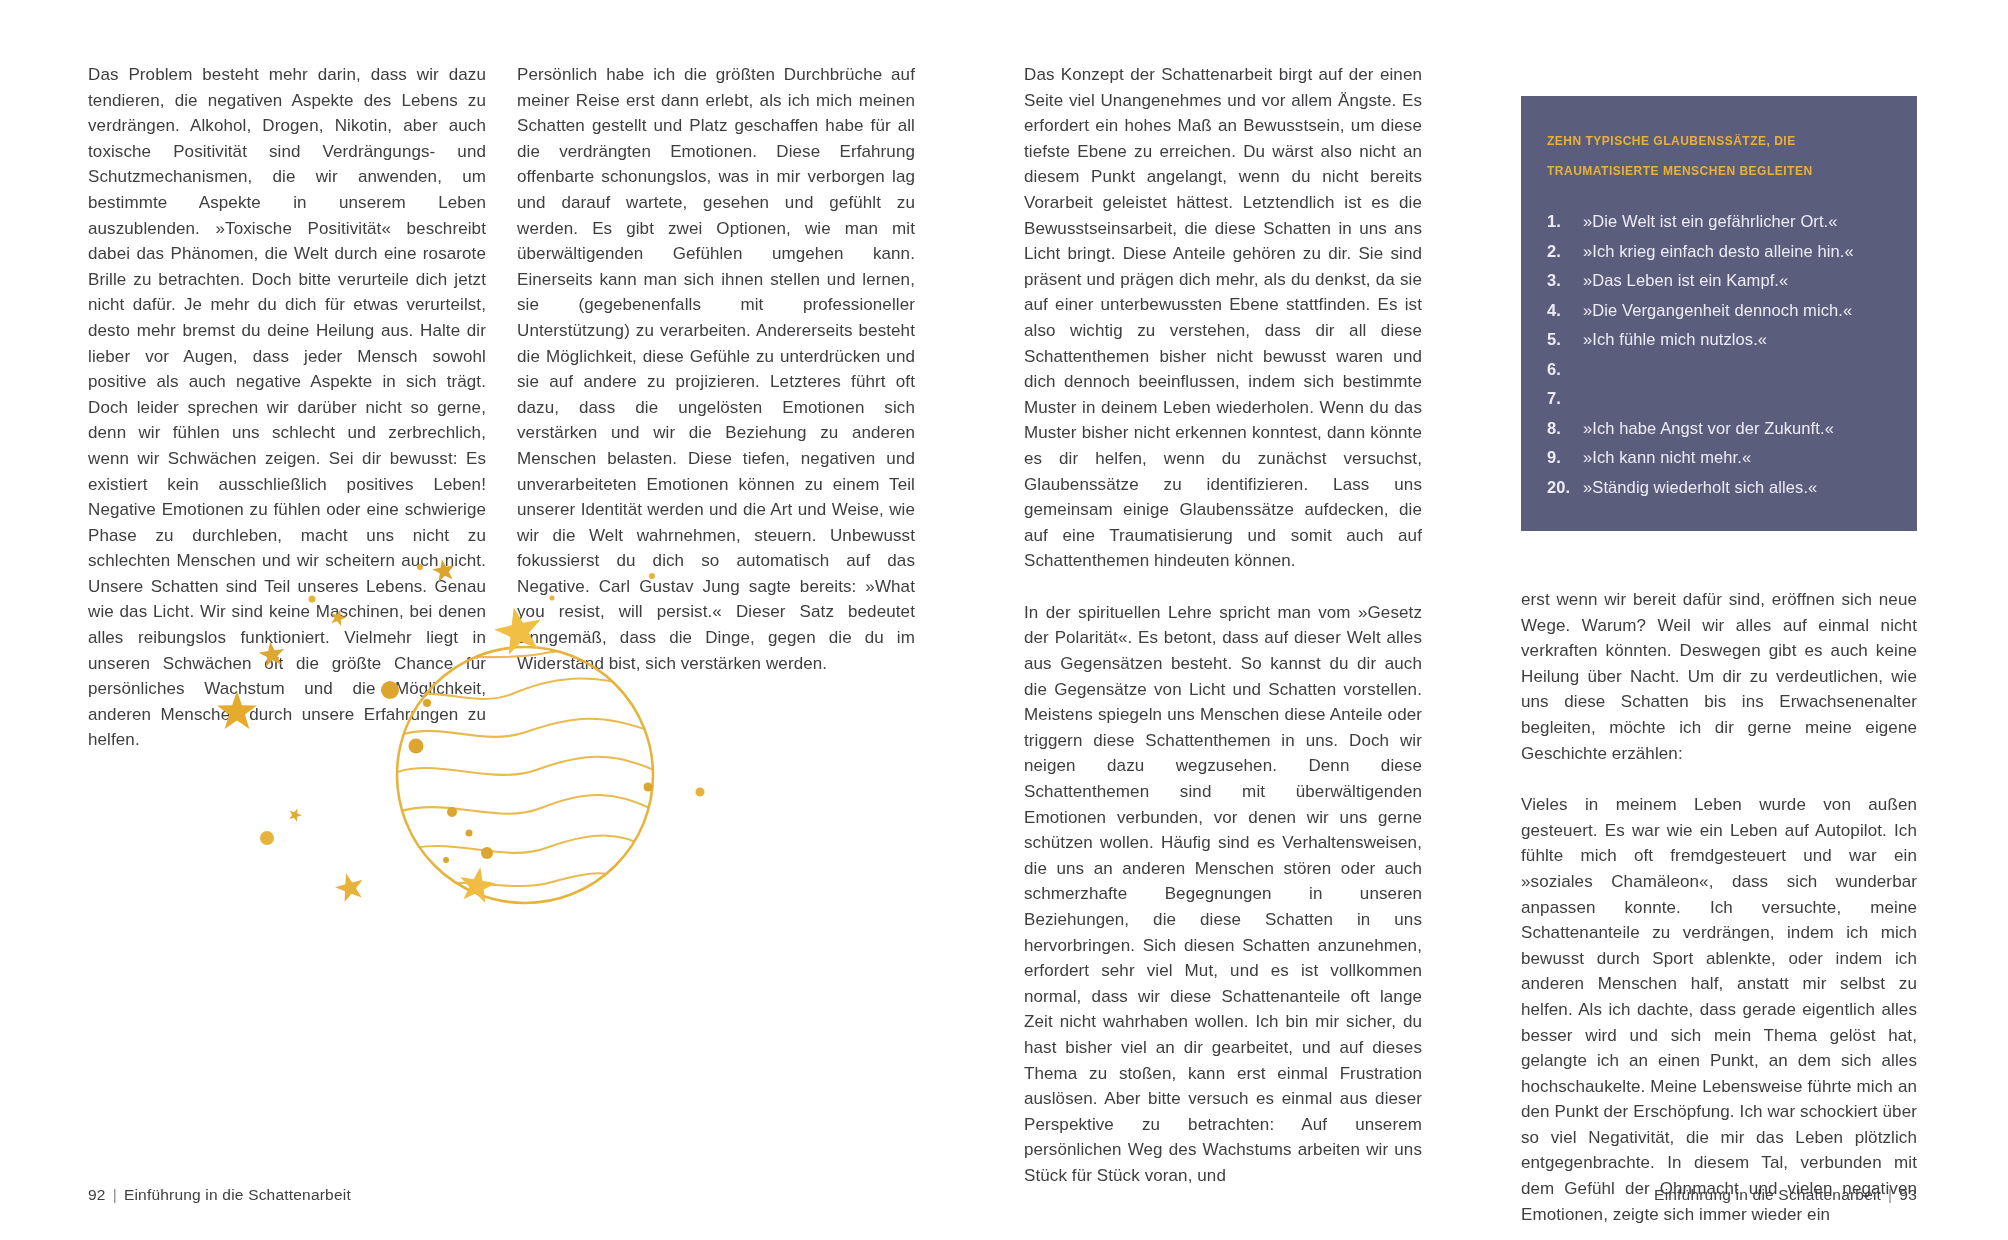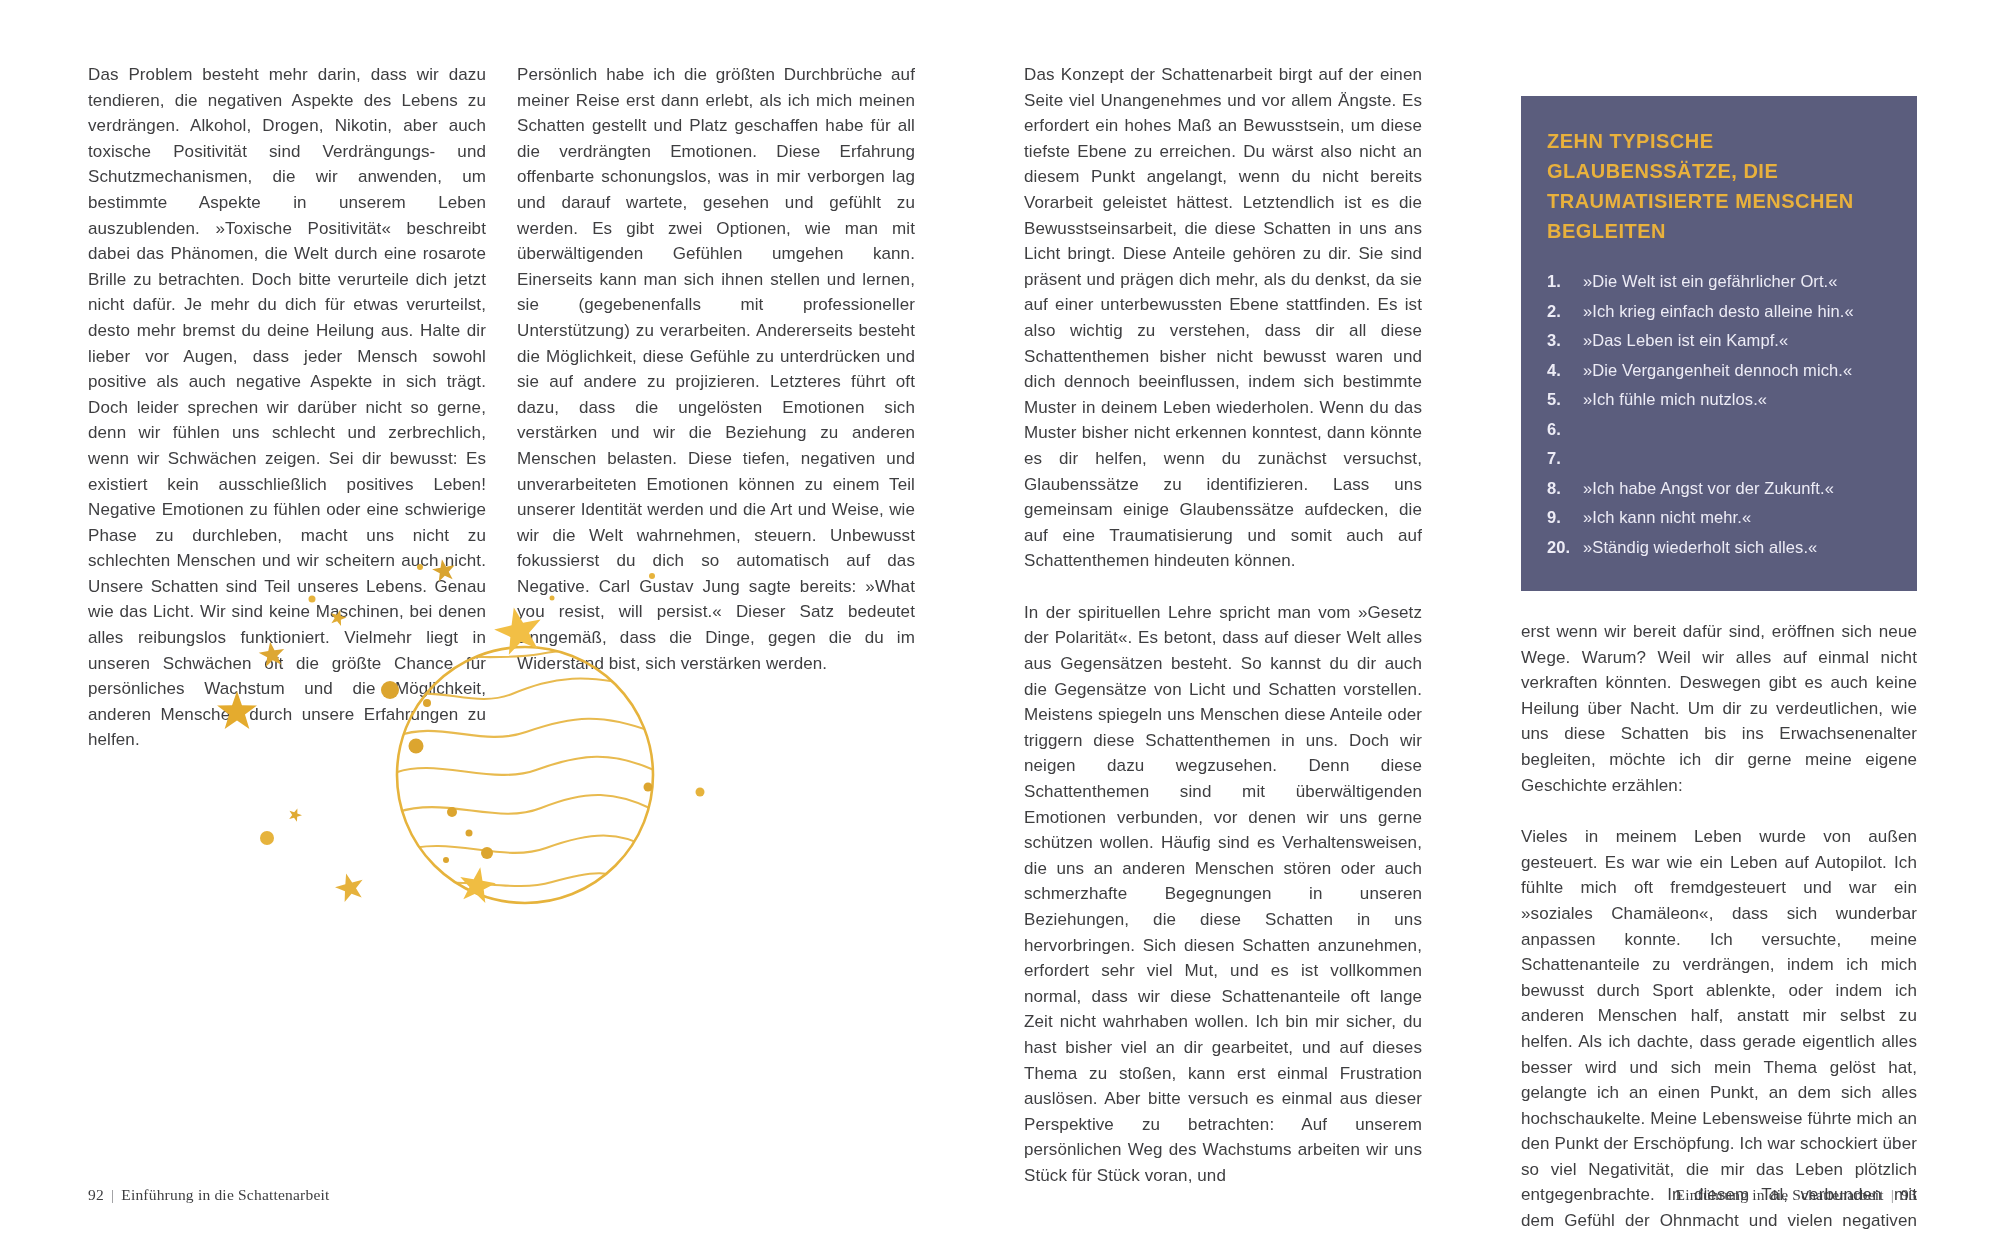--- a/index.html
+++ b/index.html
@@ -13,30 +13,30 @@
   .col-3{left:1024px;width:398px;}
   .col-4{left:1521px;width:396px;}
   .body-par{margin:0 0 26px 0;}
   .body-par:last-child{margin-bottom:0;}
 
   .info-box{
     background:#5b5d7d;margin-top:34px;padding:30px 24px 28px 26px;text-align:left;
     box-sizing:border-box;
   }
   .info-box-title{
-    color:#e9b13c;font-weight:bold;font-size:20px;line-height:30px;letter-spacing:0.5px;margin:0 0 22px 0;
+    color:#e9b13c;font-weight:bold;font-size:12px;line-height:30px;letter-spacing:0.5px;margin:0 0 22px 0;
   }
   .belief-list{margin:0;padding:0;list-style:none;}
   .belief-item{display:flex;color:#edecf6;font-size:16.5px;line-height:26.5px;margin-bottom:3px;text-align:left;}
   .belief-num{font-weight:bold;width:36px;flex:none;}
   .belief-text{flex:1;}
 
-  .after-box{margin-top:28px;}
+  .after-box{margin-top:56px;}
 
-  .footer{position:absolute;top:1186px;font-size:15.5px;letter-spacing:0.2px;color:#3e3e40;font-family:Liberation Serif, serif;}
+  .footer{position:absolute;top:1186px;font-size:15.5px;letter-spacing:0.2px;color:#3e3e40;}
   .footer-left{left:88px;}
   .footer-right{right:91px;}
   .footer-sep{padding:0 7px;color:#8a8a8e;}
 
   .illustration{position:absolute;left:180px;top:540px;width:560px;height:410px;}
 </style>
 </head>
 <body>
 
 <div class="spread">

